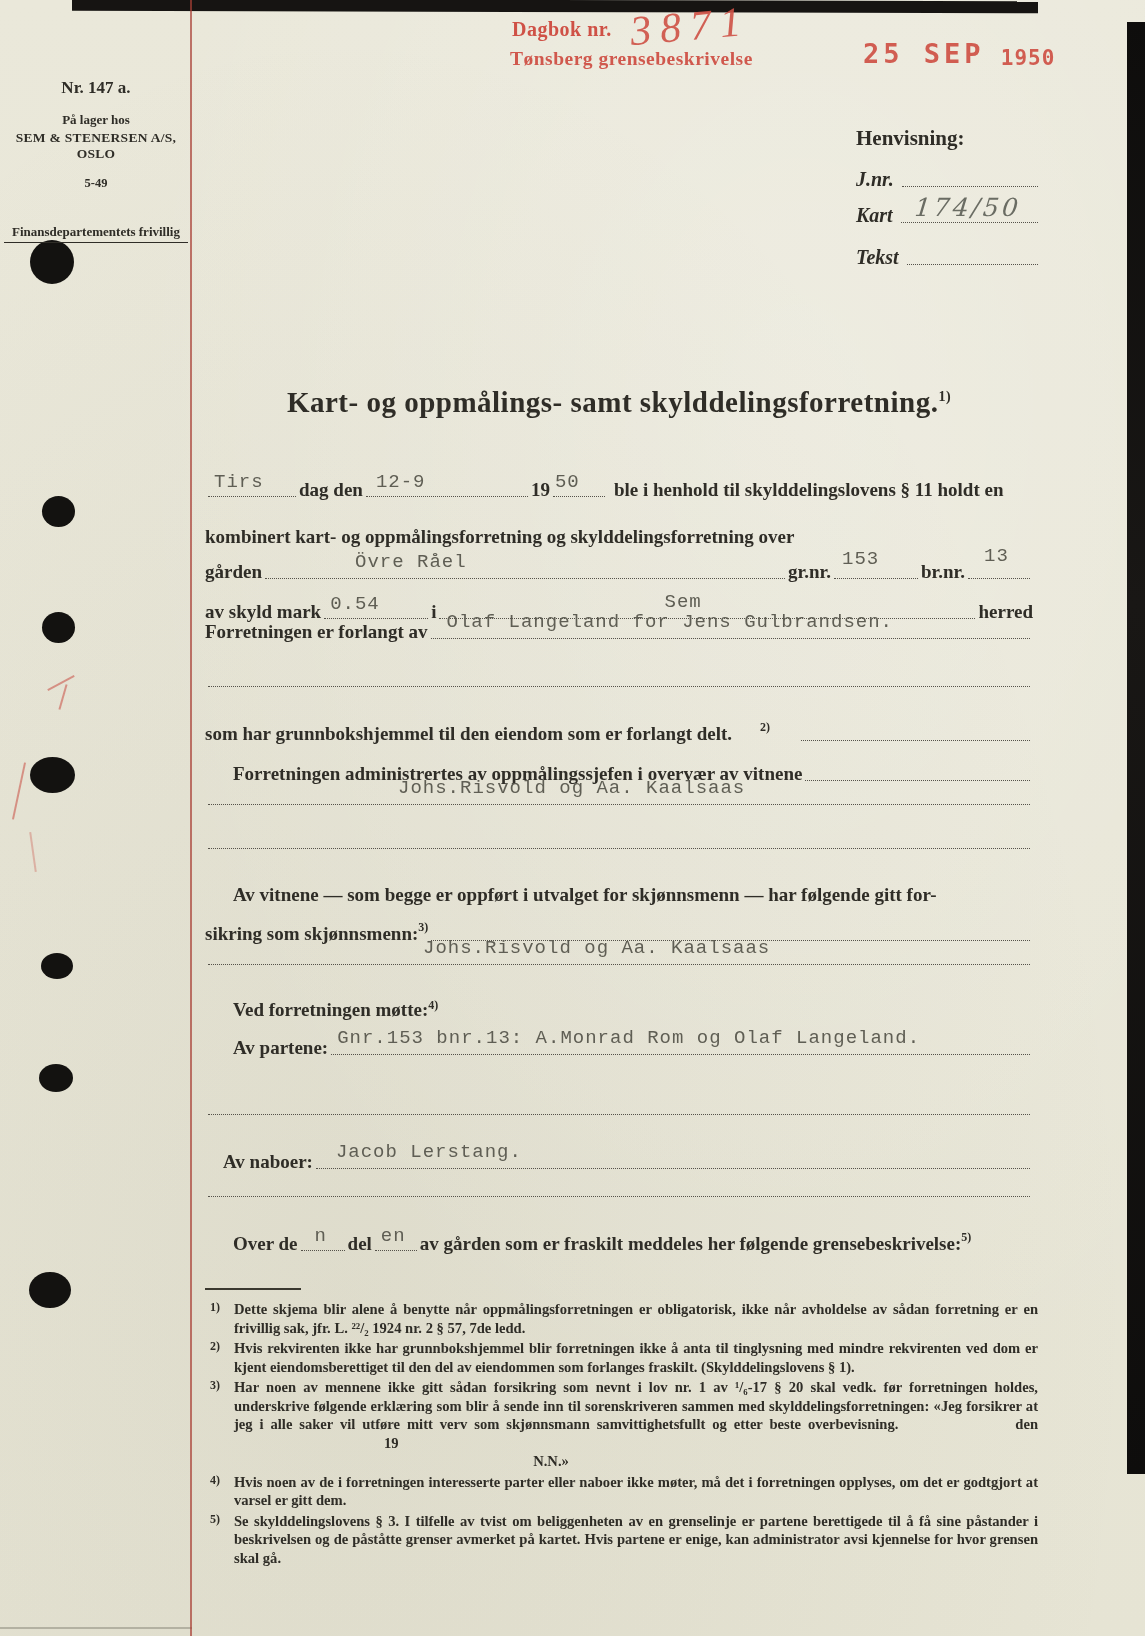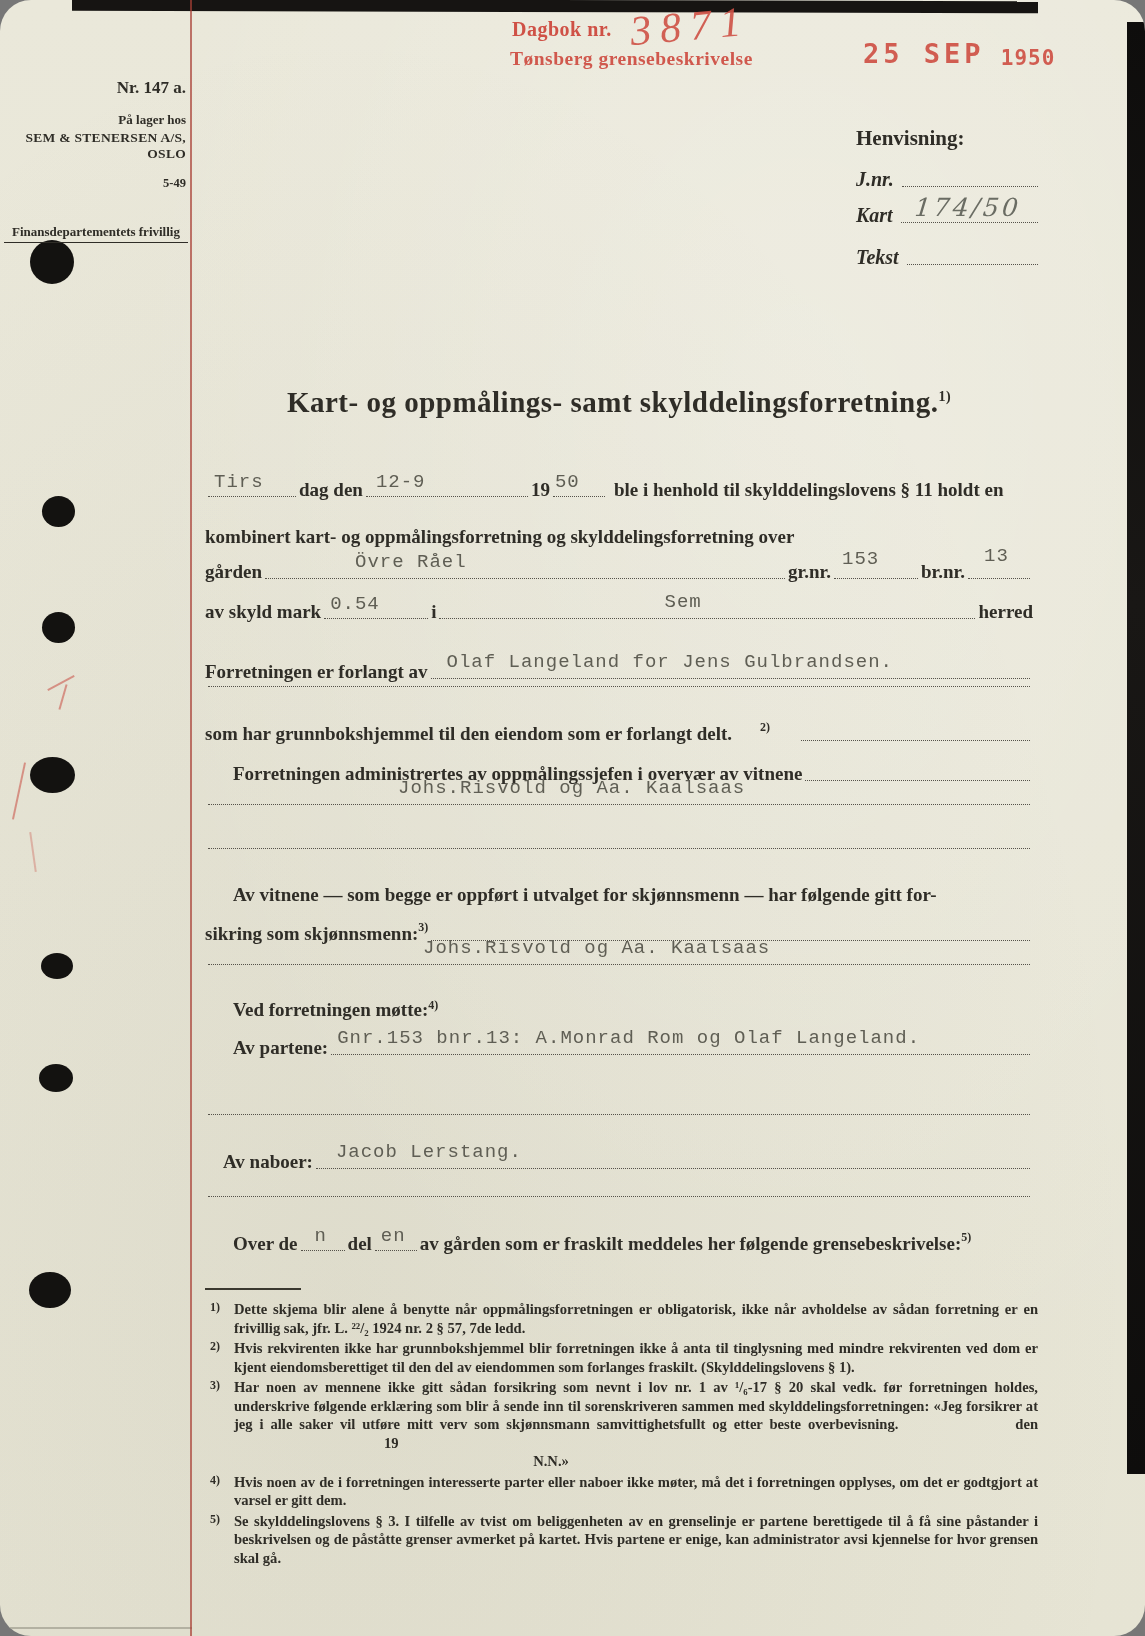--- a/index.html
+++ b/index.html
@@ -4,40 +4,39 @@
 <style>
   html,body{margin:0;padding:0;background:#777;}
   .page{
     position:relative; width:1145px; height:1636px; overflow:hidden;
     background:
       radial-gradient(ellipse at 70% 25%, rgba(255,255,255,0.22), transparent 60%),
       radial-gradient(ellipse at 30% 80%, rgba(120,115,90,0.08), transparent 70%),
       linear-gradient(#eae8da,#e6e4d4);
     font-family:"Liberation Serif","DejaVu Serif",serif;
     color:#2f2d27;
-    border-radius:31px;
   }
   
   .edge-top{position:absolute;left:72px;top:0;width:966px;height:12px;background:#161412;transform:rotate(0.15deg);}
   .edge-right{position:absolute;left:1127px;top:22px;width:18px;height:1452px;background:linear-gradient(#0e0d0c,#191715 40%,#0e0d0c);}
   .edge-bottom{position:absolute;left:0;top:1627px;width:192px;height:2px;background:#b3b1a2;}
   .red-margin-line{position:absolute;left:190px;top:0;width:2px;height:1636px;background:rgba(168,62,52,0.7);}
   
   .dot{position:absolute;background:#131210;border-radius:50%;}
   
   .pencil{position:absolute;background:rgba(198,62,52,0.5);}
   
   .stamp{position:absolute;color:#cf5146;font-weight:bold;}
   .stamp-dagbok{left:512px;top:18px;font-size:20px;letter-spacing:0.5px;}
   .stamp-office{left:510px;top:48px;font-size:19.5px;letter-spacing:0.5px;opacity:0.95;}
   .stamp-number{left:630px;top:2px;font-size:42px;font-style:italic;letter-spacing:9px;transform:rotate(-5deg);font-weight:normal;opacity:0.9;}
   .stamp-date{left:863px;top:38px;font-family:"DejaVu Sans Mono",monospace;font-size:27px;letter-spacing:4px;opacity:0.92;white-space:nowrap;}
   .stamp-date .yr{font-size:21px;letter-spacing:1px;position:relative;top:2px;left:-4px;}
   
-  .imprint{position:absolute;left:6px;top:78px;width:180px;text-align:right;}
+  .imprint{position:absolute;left:6px;top:78px;width:180px;text-align:center;}
   .imprint .nr{font-size:17px;font-weight:bold;margin-bottom:14px;}
   .imprint .l1{font-size:13px;font-weight:bold;margin-bottom:2px;}
   .imprint .l2{font-size:13.5px;font-weight:bold;letter-spacing:0.3px;}
   .imprint .code{font-size:12.5px;font-weight:bold;margin-top:14px;}
   .issuer{position:absolute;left:4px;top:224px;width:184px;text-align:center;font-size:13px;font-weight:bold;border-bottom:1px solid #2f2d27;padding-bottom:2px;}
   
   .henv-head{position:absolute;left:856px;top:126px;width:186px;font-size:21px;font-weight:bold;}
   .henv-row{position:absolute;left:856px;width:182px;display:flex;align-items:flex-end;font-size:20px;}
   .henv-row .lab{font-style:italic;font-weight:bold;white-space:pre;text-align:right;}
   .henv-row .hdots{flex:1;border-bottom:1.5px dotted #55524a;margin:0 0 4px 8px;position:relative;height:2px;}
@@ -159,21 +158,21 @@
     <span class="dots fx" style="width:104px;">
         <span class="typed" style="left:6px;">0.54</span>
       </span>
     <span class="lbl">i</span>
     <span class="dots">
         <span class="typed" style="left:42%;bottom:3px;">Sem</span>
       </span>
     <span class="lbl">herred</span>
   </div>
 
-  <div class="row" style="top:660px;">
+  <div class="row" style="top:620px;">
     <span class="lbl">Forretningen er forlangt av</span>
     <span class="dots">
         <span class="typed" style="left:8px;bottom:3px;margin-left:8px;">Olaf Langeland for Jens Gulbrandsen.</span>
       </span>
   </div>
 
   <div class="row" style="top:684px;">
     <span class="dots"></span>
   </div>
 

